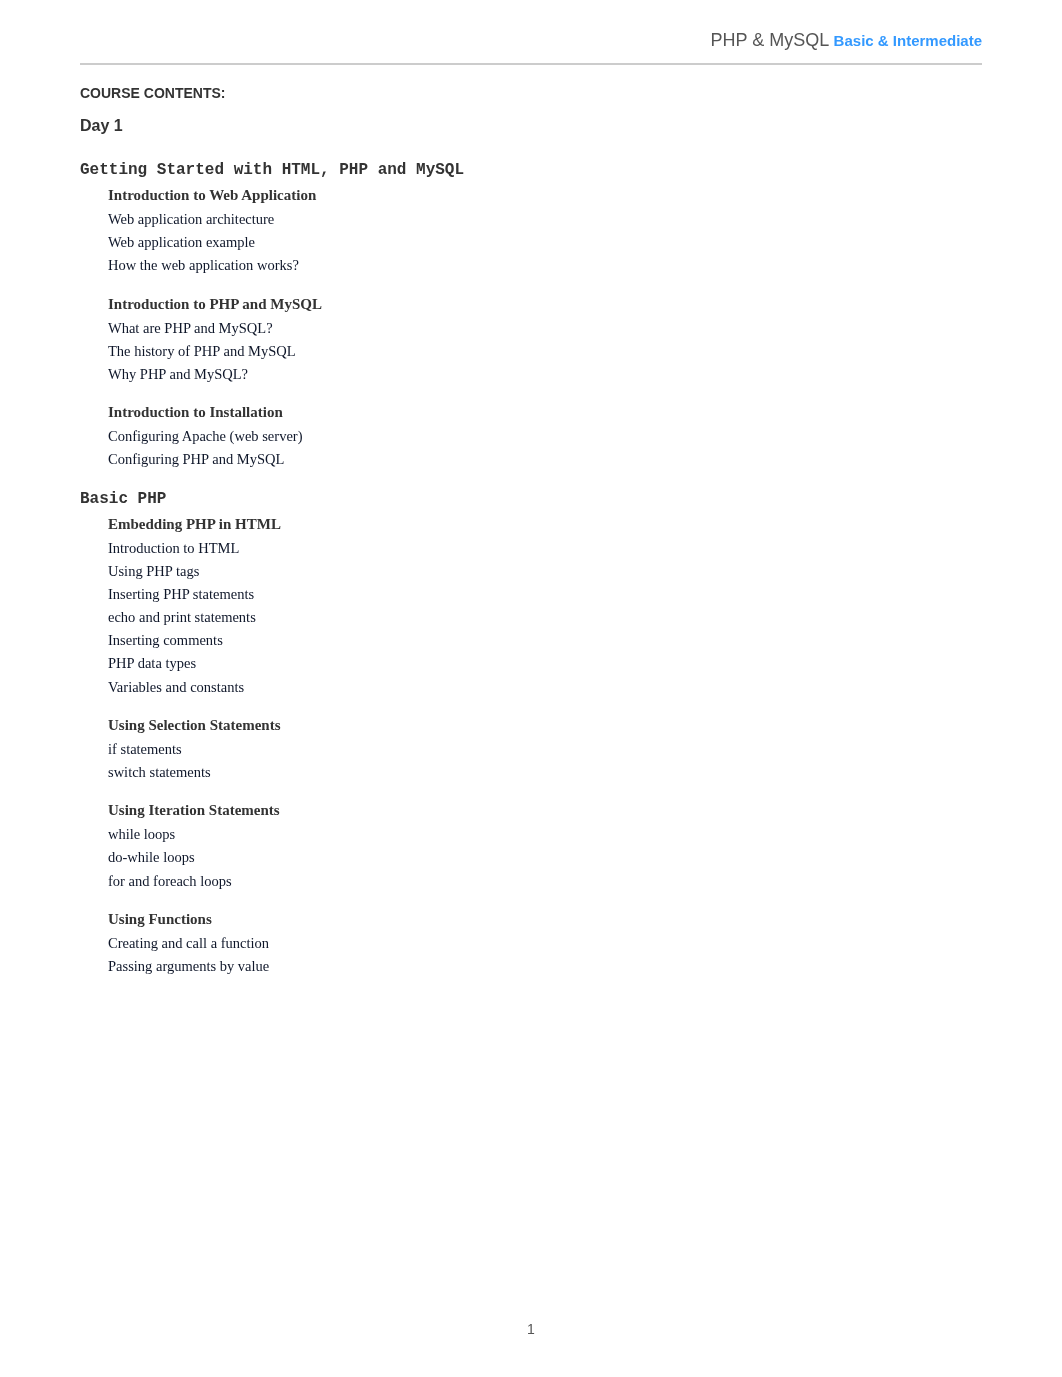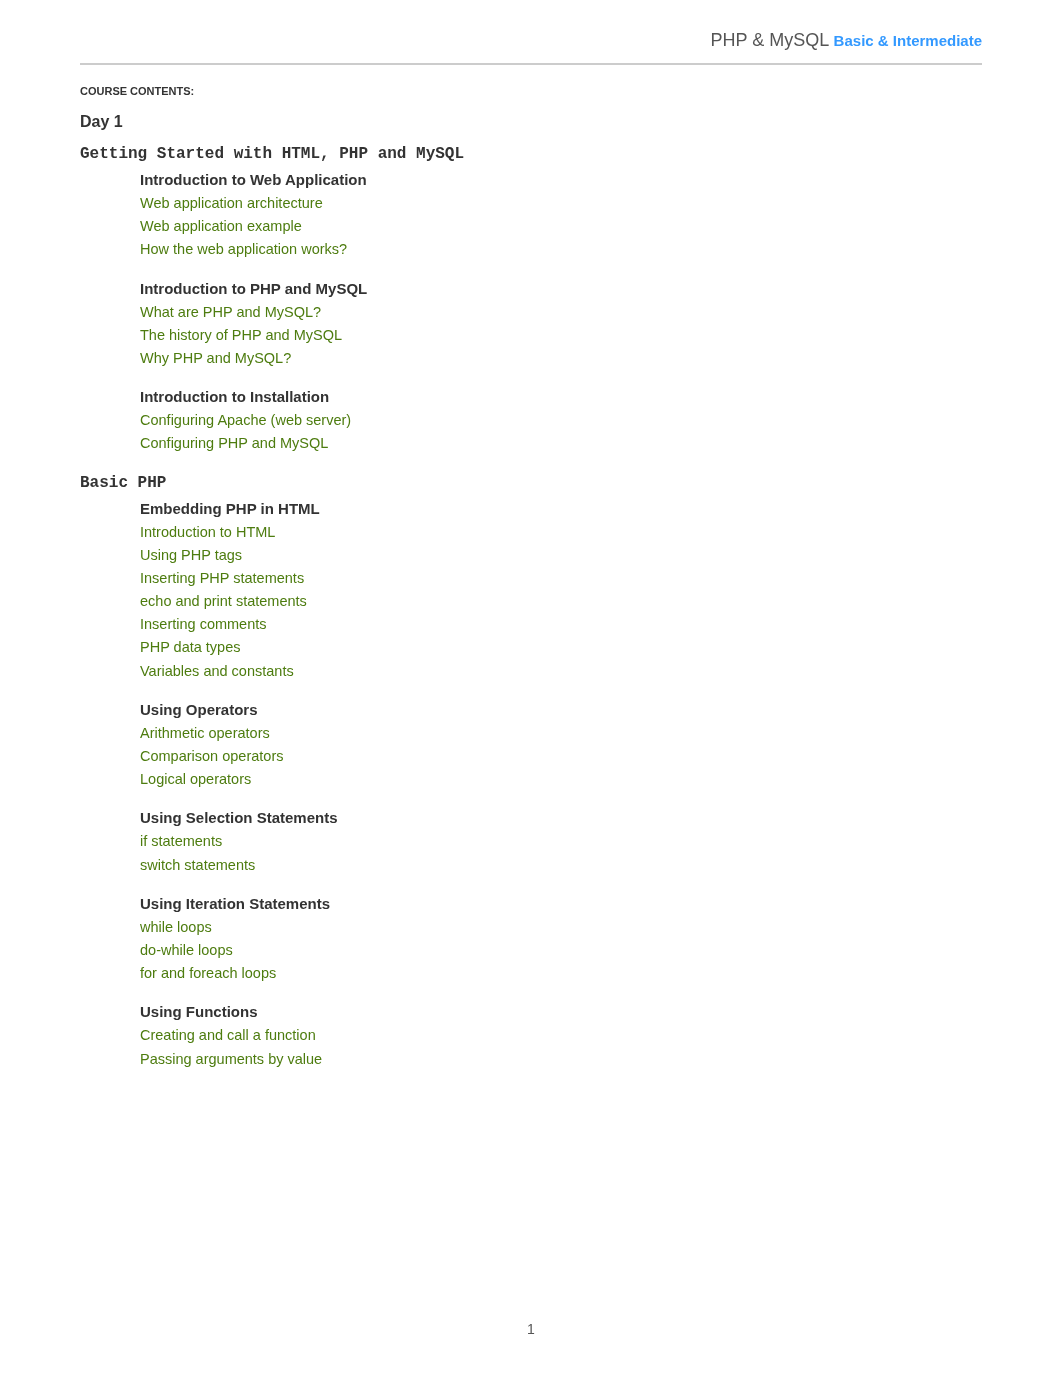--- a/index.html
+++ b/index.html
@@ -38,52 +38,53 @@
       color: #555555;
     }
 
     .header-highlight {
       font-weight: bold;
       color: #3399ff;
     }
 
     .course-contents-label {
       font-weight: bold;
-      font-size: 11px;
+      font-size: 14px;
       margin-bottom: 16px;
       margin-top: 8px;
     }
 
     .day-label {
       font-weight: bold;
       font-size: 16px;
-      margin-bottom: 14px;
+      margin-bottom: 26px;
     }
 
     .section-heading-top {
       font-weight: bold;
       font-size: 16px;
       margin-bottom: 8px;
       font-family: Liberation Mono, monospace;
     }
 
     .sub-section {
-      margin-left: 60px;
+      margin-left: 28px;
       margin-bottom: 18px;
+      font-family: Liberation Serif, serif;
     }
 
     .sub-section-title {
       font-weight: bold;
       font-size: 15px;
       margin-bottom: 4px;
     }
 
     .item-text {
       font-size: 14.5px;
-      color: #4d7c0f;
+      color: #0f172a;
       line-height: 1.6;
     }
 
     .top-section {
       margin-bottom: 10px;
     }
 
     .page-number {
       position: absolute;
       bottom: 40px;
@@ -137,26 +138,20 @@
       <div class="sub-section-title">Embedding PHP in HTML</div>
       <div class="item-text">Introduction to HTML</div>
       <div class="item-text">Using PHP tags</div>
       <div class="item-text">Inserting PHP statements</div>
       <div class="item-text">echo  and print    statements</div>
       <div class="item-text">Inserting comments</div>
       <div class="item-text">PHP data types</div>
       <div class="item-text">Variables and constants</div>
     </div>
 
-    <div class="sub-section">
-      <div class="sub-section-title">Using Operators</div>
-      <div class="item-text">Arithmetic operators</div>
-      <div class="item-text">Comparison operators</div>
-      <div class="item-text">Logical operators</div>
-    </div>
 
     <div class="sub-section">
       <div class="sub-section-title">Using Selection Statements</div>
       <div class="item-text">if   statements</div>
       <div class="item-text">switch    statements</div>
     </div>
 
     <div class="sub-section">
       <div class="sub-section-title">Using Iteration Statements</div>
       <div class="item-text">while   loops</div>

